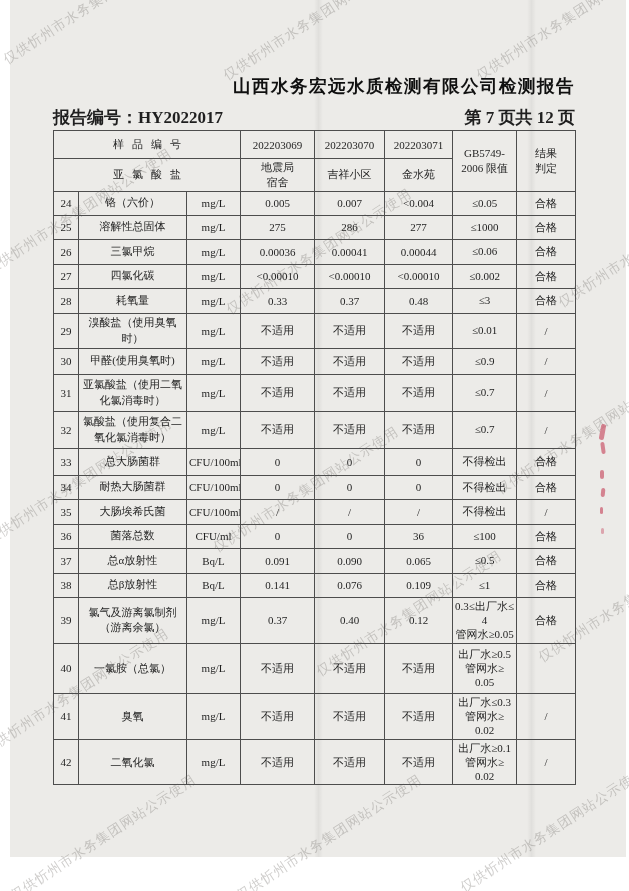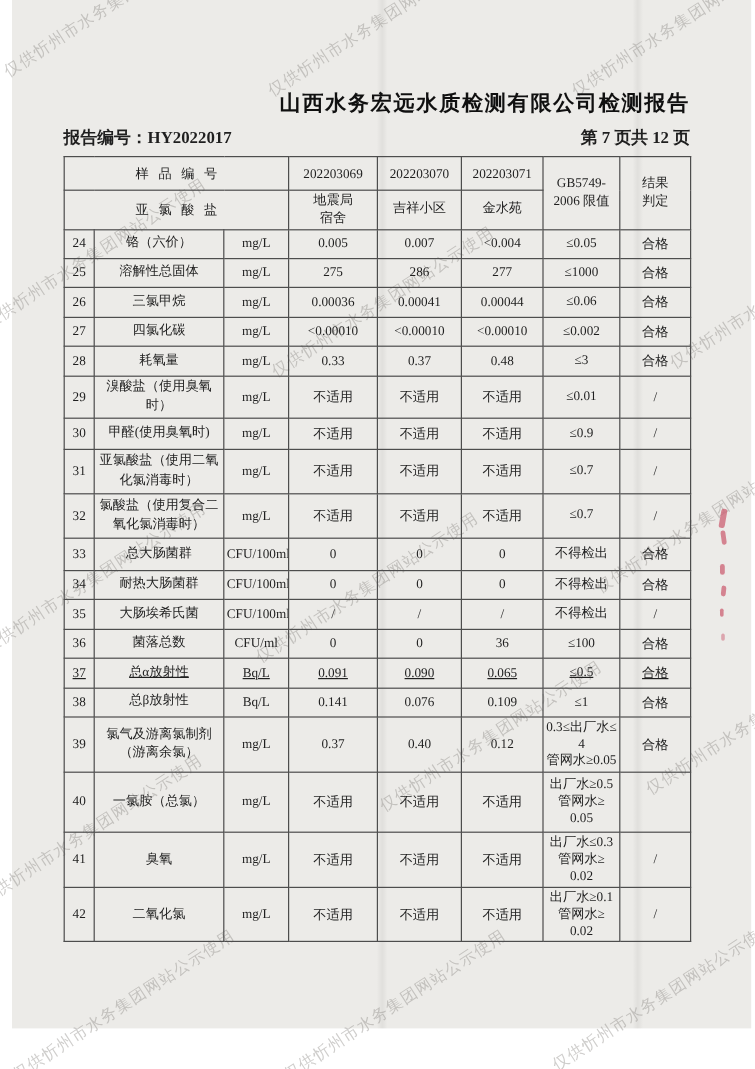--- a/index.html
+++ b/index.html
@@ -56,21 +56,21 @@
     font-size: 17.5px;
     font-weight: bold;
     letter-spacing: 1.5px;
     color: var(--title, #111);
   }
   .meta {
     position: absolute;
     left: 53px; top: 106px; width: 522px;
     display: flex;
     justify-content: space-between;
-    font-size: 14px;
+    font-size: 17px;
     font-weight: 600;
     color: var(--ink, #1f1f1f);
   }
 
   table.report {
     position: absolute;
     left: 53px; top: 130px;
     width: 522px;
     border-collapse: collapse;
     table-layout: fixed;
@@ -296,21 +296,21 @@
           <tr style="height: 24px;">
             <td class="no-cell">36</td>
             <td class="name-cell">菌落总数</td>
             <td class="unit-small">CFU/ml</td>
             <td class="val-cell">0</td>
             <td class="val-cell">0</td>
             <td class="val-cell">36</td>
             <td class="limit-cell pre">≤100</td>
             <td class="result-cell">合格</td>
           </tr>
-          <tr style="height: 25px; text-decoration: underline;">
+          <tr style="height: 25px;">
             <td class="no-cell">37</td>
             <td class="name-cell">总α放射性</td>
             <td>Bq/L</td>
             <td class="val-cell">0.091</td>
             <td class="val-cell">0.090</td>
             <td class="val-cell">0.065</td>
             <td class="limit-cell pre">≤0.5</td>
             <td class="result-cell">合格</td>
           </tr>
           <tr style="height: 24px;">

